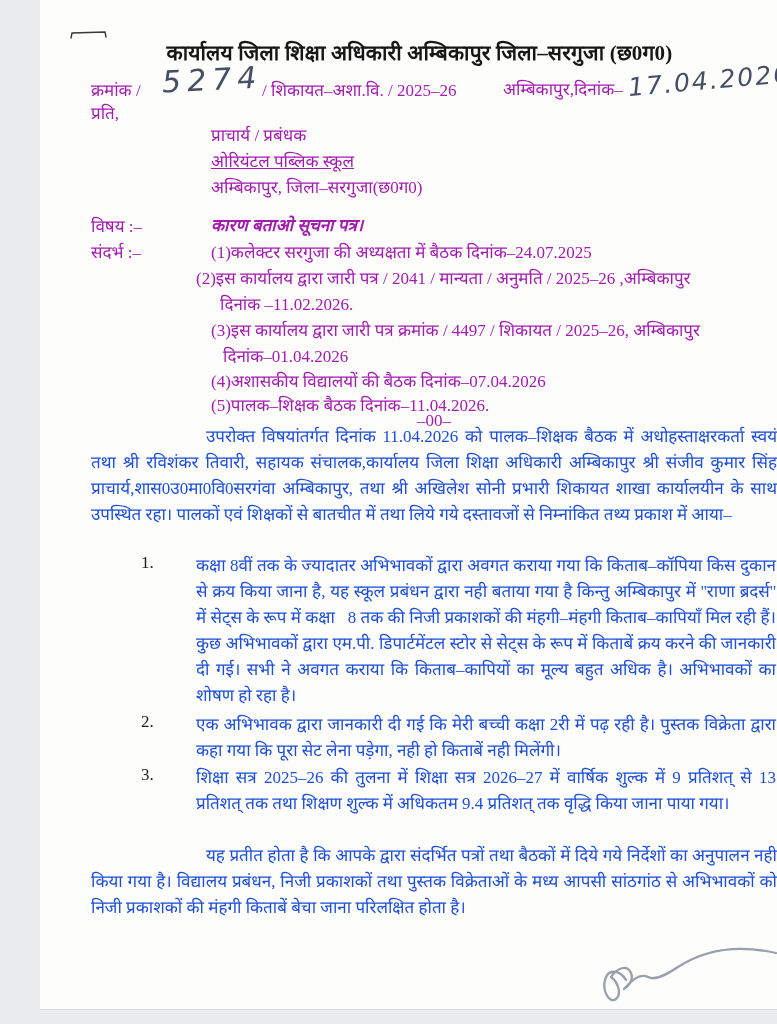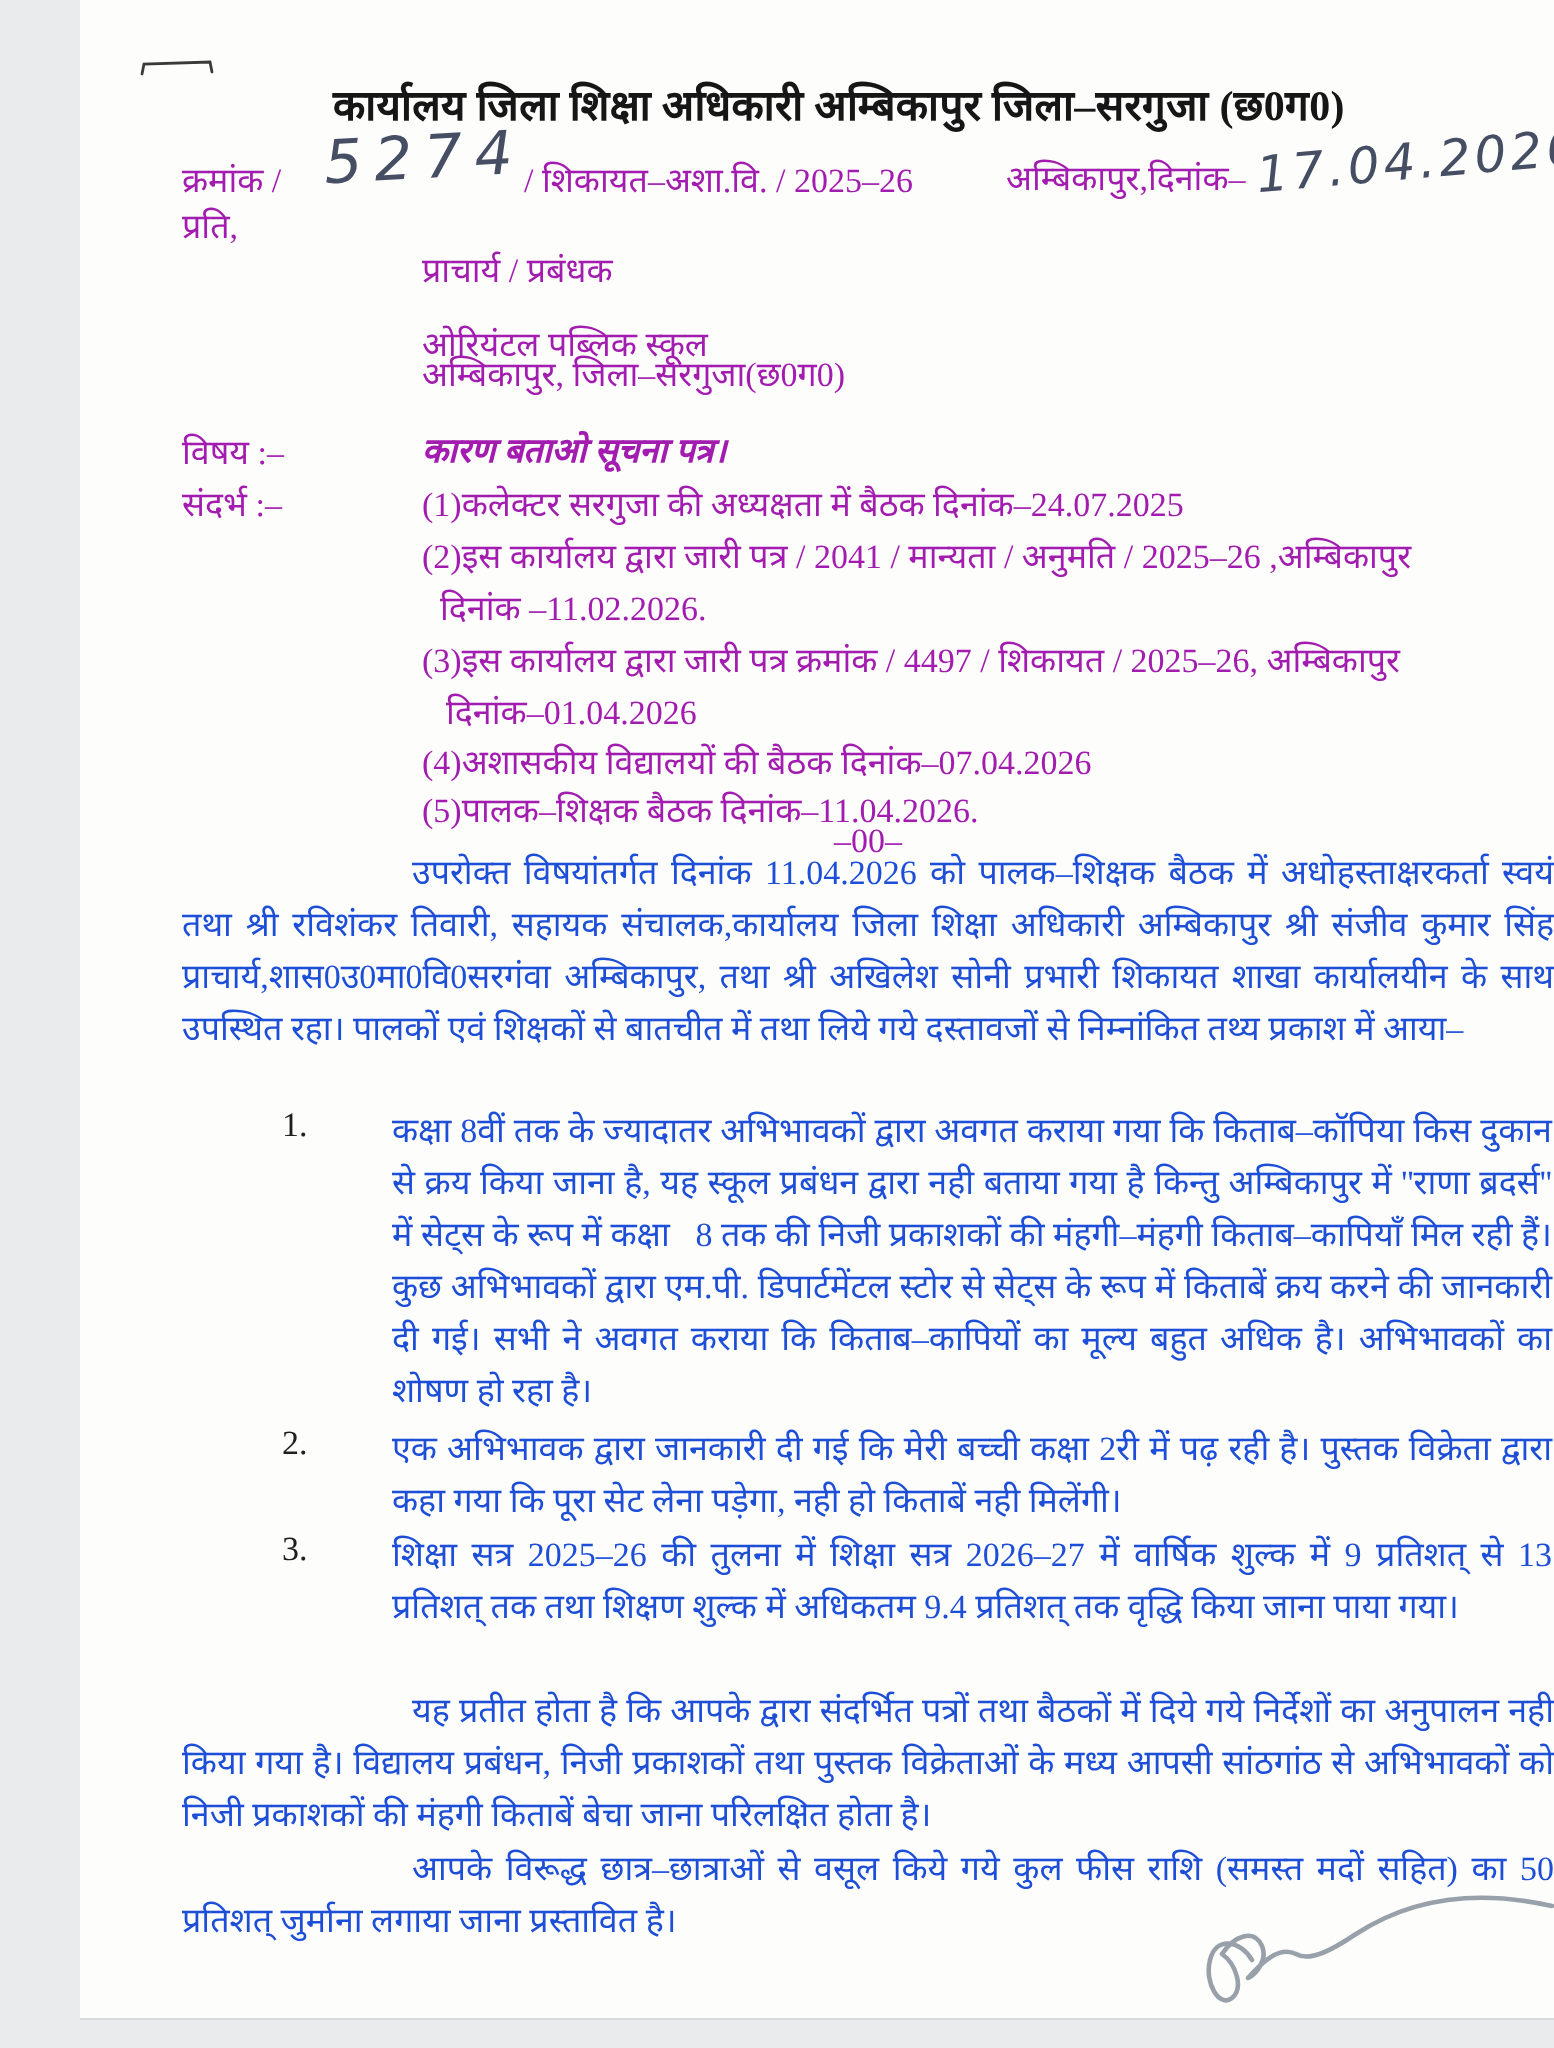--- a/index.html
+++ b/index.html
@@ -62,29 +62,29 @@
   <div class="abs title">कार्यालय जिला शिक्षा अधिकारी अम्बिकापुर जिला–सरगुजा (छ0ग0)</div>
 
   <span class="abs txt" style="left:55px;top:78px;">क्रमांक /</span>
   <span class="abs hw hw-number">5274</span>
   <span class="abs txt" style="left:226px;top:78px;">/ शिकायत–अशा.वि. / 2025–26</span>
   <span class="abs txt" style="left:467px;top:77px;">अम्बिकापुर,दिनांक–</span>
   <span class="abs hw hw-date">17.04.2026</span>
   <span class="abs txt" style="left:55px;top:101px;">प्रति,</span>
 
   <div class="abs txt" style="left:175px;top:123px;">प्राचार्य / प्रबंधक</div>
-  <div class="abs txt" style="left:175px;top:160px;">ओरियंटल पब्लिक स्कूल</div>
+  <div class="abs txt" style="left:175px;top:149px;text-decoration:underline;">ओरियंटल पब्लिक स्कूल</div>
   <div class="abs txt" style="left:175px;top:175px;">अम्बिकापुर, जिला–सरगुजा(छ0ग0)</div>
 
   <span class="abs txt" style="left:55px;top:214px;">विषय :–</span>
   <span class="abs txt subject-text" style="left:175px;top:213px;">कारण बताओ सूचना पत्र।</span>
 
   <span class="abs txt" style="left:55px;top:240px;">संदर्भ :–</span>
   <div class="abs txt ref-line" style="left:175px;top:240px;">(1)कलेक्टर सरगुजा की अध्यक्षता में बैठक दिनांक–24.07.2025</div>
-  <div class="abs txt ref-line" style="left:175px;top:266px;text-align:center;">(2)इस कार्यालय द्वारा जारी पत्र / 2041 / मान्यता / अनुमति / 2025–26 ,अम्बिकापुर</div>
+  <div class="abs txt ref-line" style="left:160px;top:266px;text-align:center;">(2)इस कार्यालय द्वारा जारी पत्र / 2041 / मान्यता / अनुमति / 2025–26 ,अम्बिकापुर</div>
   <div class="abs txt ref-line" style="left:184px;top:292px;">दिनांक –11.02.2026.</div>
   <div class="abs txt ref-line" style="left:175px;top:318px;">(3)इस कार्यालय द्वारा जारी पत्र क्रमांक / 4497 / शिकायत / 2025–26, अम्बिकापुर</div>
   <div class="abs txt ref-line" style="left:187px;top:344px;">दिनांक–01.04.2026</div>
   <div class="abs txt ref-line" style="left:175px;top:369px;">(4)अशासकीय विद्यालयों की बैठक दिनांक–07.04.2026</div>
   <div class="abs txt ref-line" style="left:175px;top:393px;">(5)पालक–शिक्षक बैठक दिनांक–11.04.2026.</div>
   <div class="abs txt sep" style="top:408px;">–00–</div>
 
   <div class="abs para indent" style="left:55px;top:424px;width:686px;">उपरोक्त विषयांतर्गत दिनांक 11.04.2026 को पालक–शिक्षक बैठक में अधोहस्ताक्षरकर्ता स्वयं तथा श्री रविशंकर तिवारी, सहायक संचालक,कार्यालय जिला शिक्षा अधिकारी अम्बिकापुर श्री संजीव कुमार सिंह प्राचार्य,शास0उ0मा0वि0सरगंवा अम्बिकापुर, तथा श्री अखिलेश सोनी प्रभारी शिकायत शाखा कार्यालयीन के साथ उपस्थित रहा। पालकों एवं शिक्षकों से बातचीत में तथा लिये गये दस्तावजों से निम्नांकित तथ्य प्रकाश में आया–</div>
 
   <div class="finding" style="left:105px;top:553px;">
@@ -94,20 +94,19 @@
   <div class="finding" style="left:105px;top:712px;">
     <span class="num">2.</span>
     <div class="para ftext">एक अभिभावक द्वारा जानकारी दी गई कि मेरी बच्ची कक्षा 2री में पढ़ रही है। पुस्तक विक्रेता द्वारा कहा गया कि पूरा सेट लेना पड़ेगा, नही हो किताबें नही मिलेंगी।</div>
   </div>
   <div class="finding" style="left:105px;top:765px;">
     <span class="num">3.</span>
     <div class="para ftext">शिक्षा सत्र 2025–26 की तुलना में शिक्षा सत्र 2026–27 में वार्षिक शुल्क में 9 प्रतिशत् से 13 प्रतिशत् तक तथा शिक्षण शुल्क में अधिकतम 9.4 प्रतिशत् तक वृद्धि किया जाना पाया गया।</div>
   </div>
 
   <div class="abs para indent" style="left:55px;top:843px;width:686px;">यह प्रतीत होता है कि आपके द्वारा संदर्भित पत्रों तथा बैठकों में दिये गये निर्देशों का अनुपालन नही किया गया है। विद्यालय प्रबंधन, निजी प्रकाशकों तथा पुस्तक विक्रेताओं के मध्य आपसी सांठगांठ से अभिभावकों को निजी प्रकाशकों की मंहगी किताबें बेचा जाना परिलक्षित होता है।</div>
-  <div class="abs para indent" style="left:55px;top:922px;width:686px;">आपके विरूद्ध छात्र–छात्राओं से वसूल किये गये कुल फीस राशि (समस्त मदों सहित) का 50 प्रतिशत् जुर्माना लगाया जाना प्रस्तावित है।</div>
 
   <div class="abs" style="left:556px;top:940px;">
     <svg width="192" height="72" viewBox="0 0 192 72">
       <path d="M34 40 C28 30 16 28 13 40 C10 52 18 64 24 59 C30 54 26 42 19 37 C25 28 35 24 39 33 C42 40 36 47 32 49 C40 40 48 33 56 37 C63 41 74 35 86 27 C112 10 144 4 184 13" stroke="#98a0aa" stroke-width="2.3" fill="none" stroke-linecap="round" stroke-linejoin="round"></path>
     </svg>
   </div>
 </div>
 
 </body></html>

